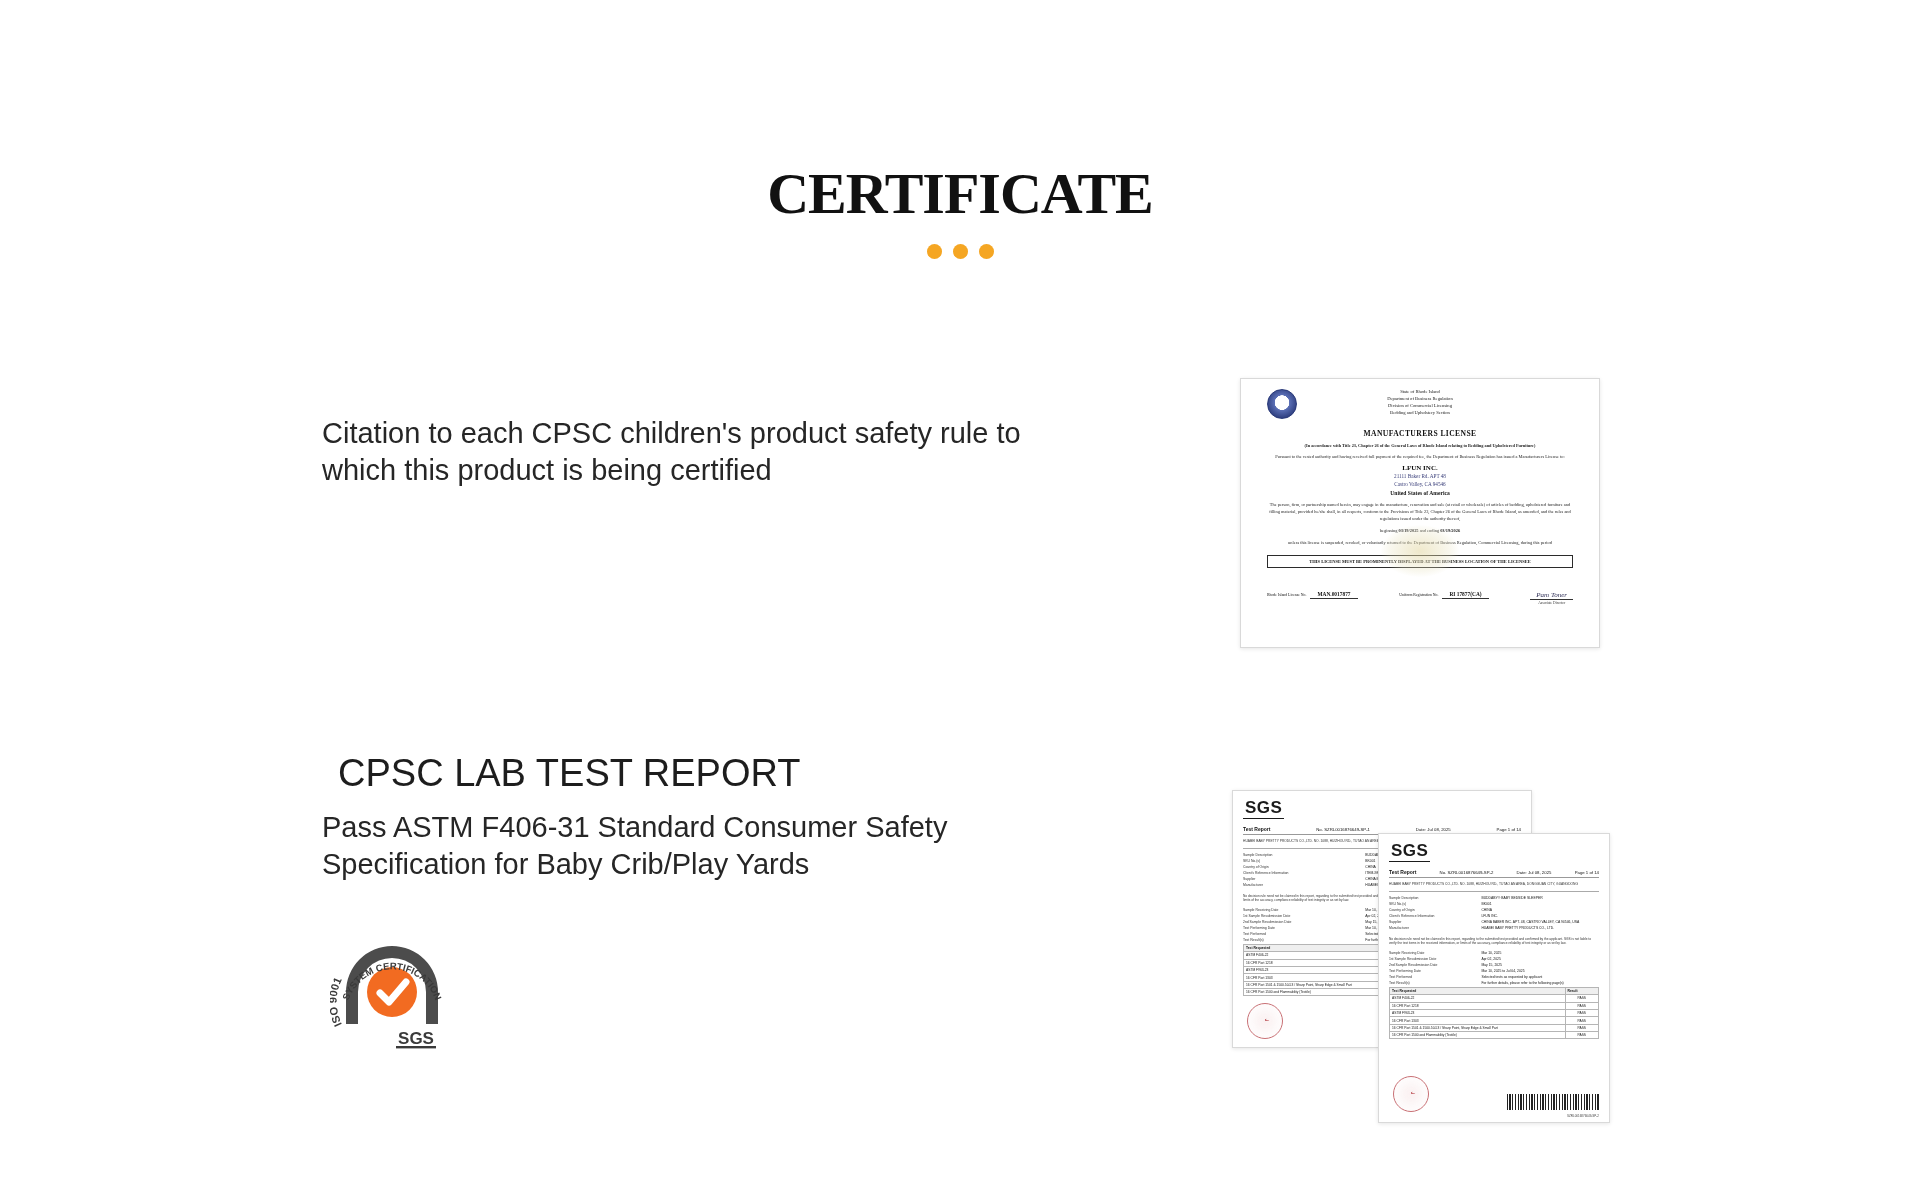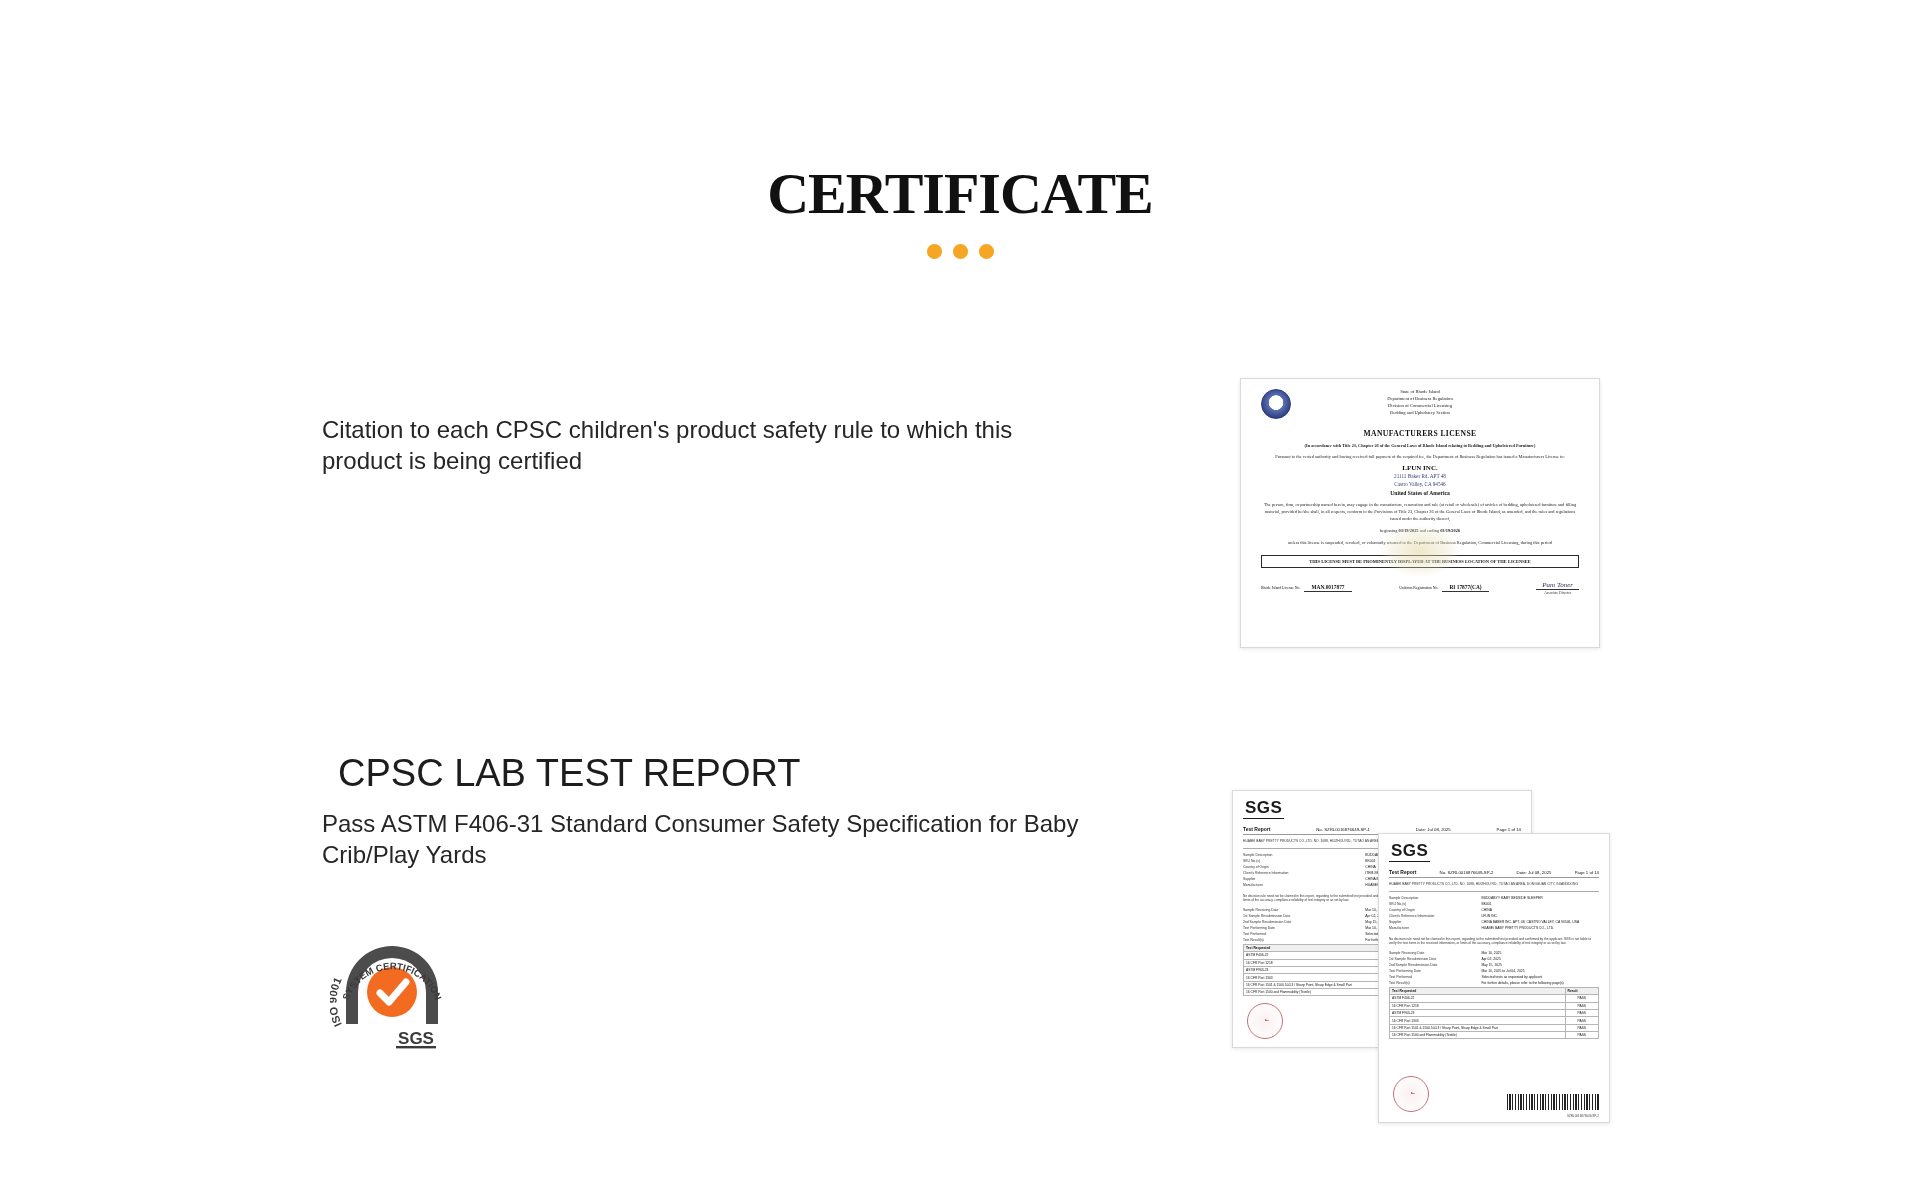--- a/index.html
+++ b/index.html
@@ -53,21 +53,21 @@
     font-size: 38px;
     color: #1d1d1d;
     line-height: 1.13;
     font-weight: 400;
     letter-spacing: 0px;
     margin: 0 0 14px 0;
     font-family: "Liberation Sans", sans-serif;
   }
   .heading.indent { margin-left: 16px; }
   .subtext {
-    font-size: 24px;
+    font-size: 29px;
     color: #262626;
     line-height: 1.28;
     margin: 0;
     font-weight: 400;
     font-family: "Liberation Sans", sans-serif;
   }
 
   
   .badges {
     position: absolute;
@@ -84,21 +84,21 @@
   .doc {
     position: absolute;
     background: #ffffff;
     border: 1px solid #d9d9d9;
     box-shadow: 0 1px 4px rgba(0,0,0,0.10);
     overflow: hidden;
   }
   .doc-license {
     left: 1240px; top: 378px;
     width: 360px; height: 270px;
-    padding: 9px 20px;
+    padding: 9px 26px;
   }
   .doc-sgs-back {
     left: 1232px; top: 790px;
     width: 300px; height: 258px;
     padding: 8px 10px;
   }
   .doc-sgs-front {
     left: 1378px; top: 833px;
     width: 232px; height: 290px;
     padding: 8px 10px;
@@ -183,23 +183,23 @@
     border: 0.8px solid #2b2b2b;
     text-align: center;
     font-size: 4.5px;
     font-weight: bold;
     padding: 3px 2px;
     color: #111;
     font-family: "Liberation Serif", serif;
   }
   .lic-foot {
     display: flex;
-    align-items: center;
+    align-items: flex-start;
     justify-content: space-between;
-    margin-top: 13px;
+    margin-top: 23px;
     font-size: 4.2px;
     color: #111;
     font-family: "Liberation Serif", serif;
     gap: 7px;
   }
   .lic-foot .cell { display: flex; align-items: baseline; gap: 4px; }
   .lic-foot .cell .lbl { font-size: 3.8px; }
   .lic-foot .cell .val {
     font-weight: bold; font-size: 5.4px;
     border-bottom: 0.7px solid #333; padding: 0 7px 1px 7px;

